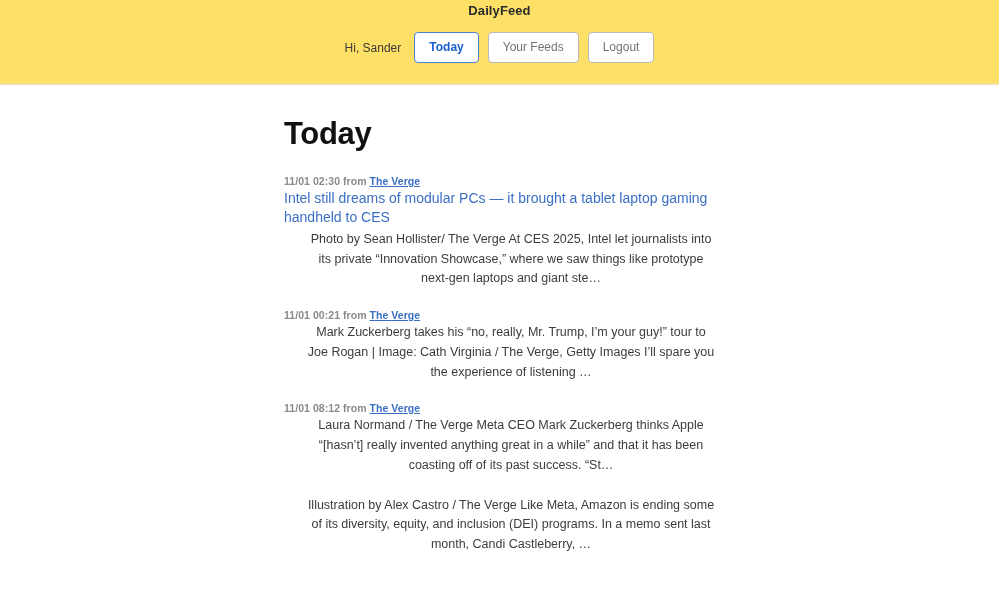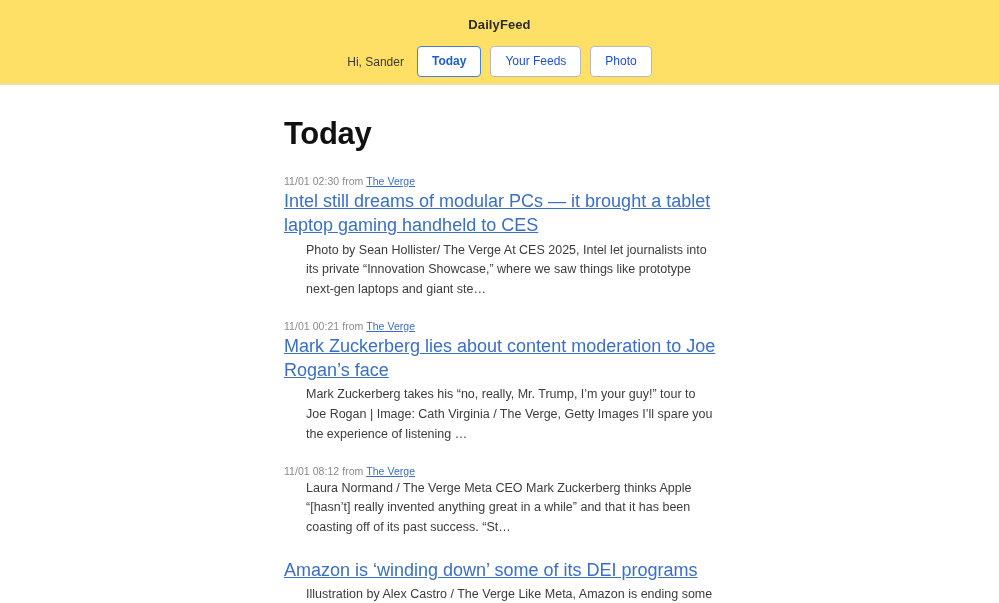--- a/index.html
+++ b/index.html
@@ -22,21 +22,21 @@
     height: 85px;
     background: #ffe066;
     border-bottom: 2px solid #f2e0a0;
     position: relative;
   }
   .site-title {
     text-align: center;
     font-size: 13px;
     font-weight: bold;
     color: #2b2b2b;
-    padding-top: 17px;
+    padding-top: 3px;
     letter-spacing: 0.1px;
   }
   .navbar {
     display: flex;
     align-items: center;
     justify-content: center;
     gap: 9px;
     margin-top: 14px;
   }
   .greeting {
@@ -45,21 +45,21 @@
     margin-right: 4px;
   }
   .nav-btn {
     font-family: "Liberation Sans", sans-serif;
     font-size: 12px;
     line-height: 1;
     padding: 8px 14px 9px 14px;
     background: #ffffff;
     border: 1px solid #b9b9b9;
     border-radius: 4px;
-    color: #1d4ed8;
+    color: #737373;
     cursor: pointer;
     white-space: nowrap;
   }
   .nav-btn.active {
     border: 1px solid #4a7fd4;
     color: #1a5fd0;
     font-weight: bold;
   }
 
   
@@ -78,53 +78,54 @@
     width: 432px;
   }
   .entry {
     margin-bottom: 20px;
   }
   .entry-meta {
     font-size: 10.5px;
     color: #8a8a8a;
     margin-bottom: 2px;
     letter-spacing: 0.05px;
+    font-weight: bold;
   }
   .entry-source {
     color: #3b6fc4;
     text-decoration: underline;
     cursor: pointer;
   }
   .entry-title {
     display: inline-block;
-    font-size: 18px;
+    font-size: 14px;
     color: #3b6fc4;
-    text-decoration: underline;
     cursor: pointer;
     line-height: 1.35;
     margin-bottom: 2px;
   }
   .entry-desc {
     font-size: 12.5px;
     color: #3c3c3c;
     line-height: 1.58;
     margin-left: 22px;
     margin-top: 1px;
+    text-align: center;
   }
 </style>
 </head>
 <body>
 
 <div class="header">
   <div class="site-title">DailyFeed</div>
   <div class="navbar">
     <span class="greeting">Hi, Sander</span>
     <button class="nav-btn active">Today</button>
     <button class="nav-btn">Your Feeds</button>
-    <button class="nav-btn">Photo</button>
+    <button class="nav-btn">Logout</button>
   </div>
 </div>
 
 <div class="content">
   <h1 class="page-title">Today</h1>
   <div class="feed-list">
 
     <div class="entry">
       <div class="entry-meta">
         <span>11/01 02:30</span>
@@ -134,32 +135,30 @@
       <a class="entry-title">Intel still dreams of modular PCs — it brought a tablet laptop gaming handheld to CES</a>
       <div class="entry-desc">Photo by Sean Hollister/ The Verge At CES 2025, Intel let journalists into its private “Innovation Showcase,” where we saw things like prototype next-gen laptops and giant ste…</div>
     </div>
 
     <div class="entry">
       <div class="entry-meta">
         <span>11/01 00:21</span>
         <span>from</span>
         <span class="entry-source">The Verge</span>
       </div>
-      <a class="entry-title">Mark Zuckerberg lies about content moderation to Joe Rogan’s face</a>
       <div class="entry-desc">Mark Zuckerberg takes his “no, really, Mr. Trump, I’m your guy!” tour to Joe Rogan | Image: Cath Virginia / The Verge, Getty Images I’ll spare you the experience of listening …</div>
     </div>
 
     <div class="entry">
       <div class="entry-meta">
         <span>11/01 08:12</span>
         <span>from</span>
         <span class="entry-source">The Verge</span>
       </div>
       <div class="entry-desc">Laura Normand / The Verge Meta CEO Mark Zuckerberg thinks Apple “[hasn’t] really invented anything great in a while” and that it has been coasting off of its past success. “St…</div>
     </div>
 
     <div class="entry">
-      <a class="entry-title">Amazon is ‘winding down’ some of its DEI programs</a>
       <div class="entry-desc">Illustration by Alex Castro / The Verge Like Meta, Amazon is ending some of its diversity, equity, and inclusion (DEI) programs. In a memo sent last month, Candi Castleberry, …</div>
     </div>
 
   </div>
 </div>
 
 </body></html>

